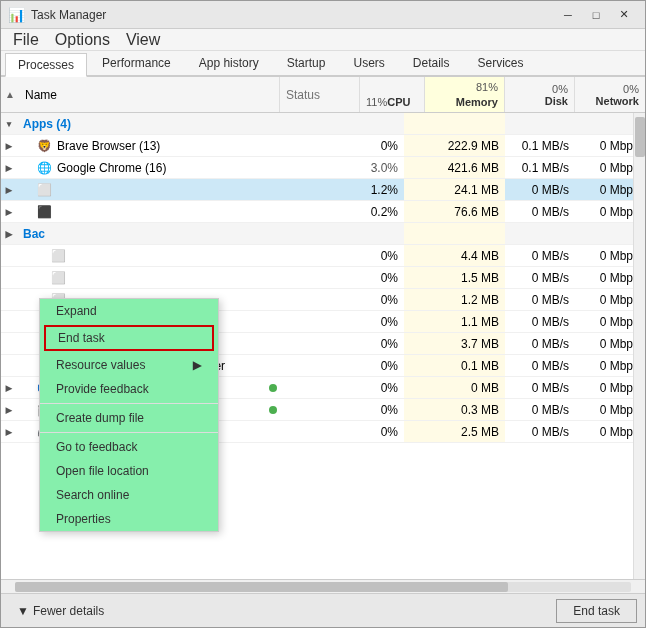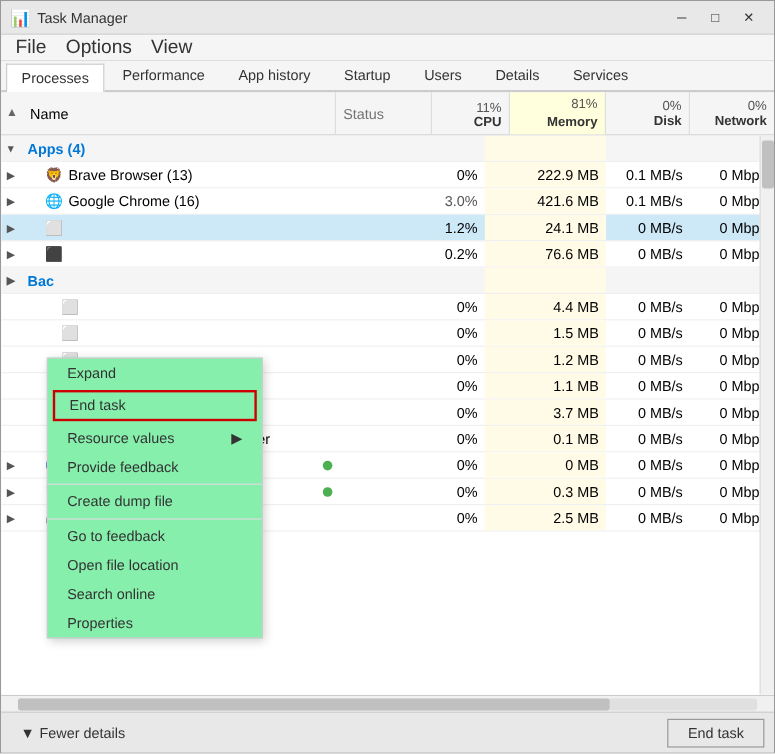--- a/index.html
+++ b/index.html
@@ -118,23 +118,23 @@
       display: flex;
       align-items: center;
       font-size: 12px;
       color: #737373;
       border-right: 1px solid #ddd;
     }
     .col-cpu {
       width: 65px;
       padding: 4px 6px;
       display: flex;
-      flex-direction: column;
+      flex-direction: row;
       align-items: flex-end;
-      justify-content: flex-end;
+      justify-content: flex-start;
       font-size: 12px;
       color: #333;
       border-right: 1px solid #ddd;
     }
     .col-memory {
       width: 80px;
       padding: 4px 6px;
       display: flex;
       flex-direction: column;
       align-items: flex-end;

